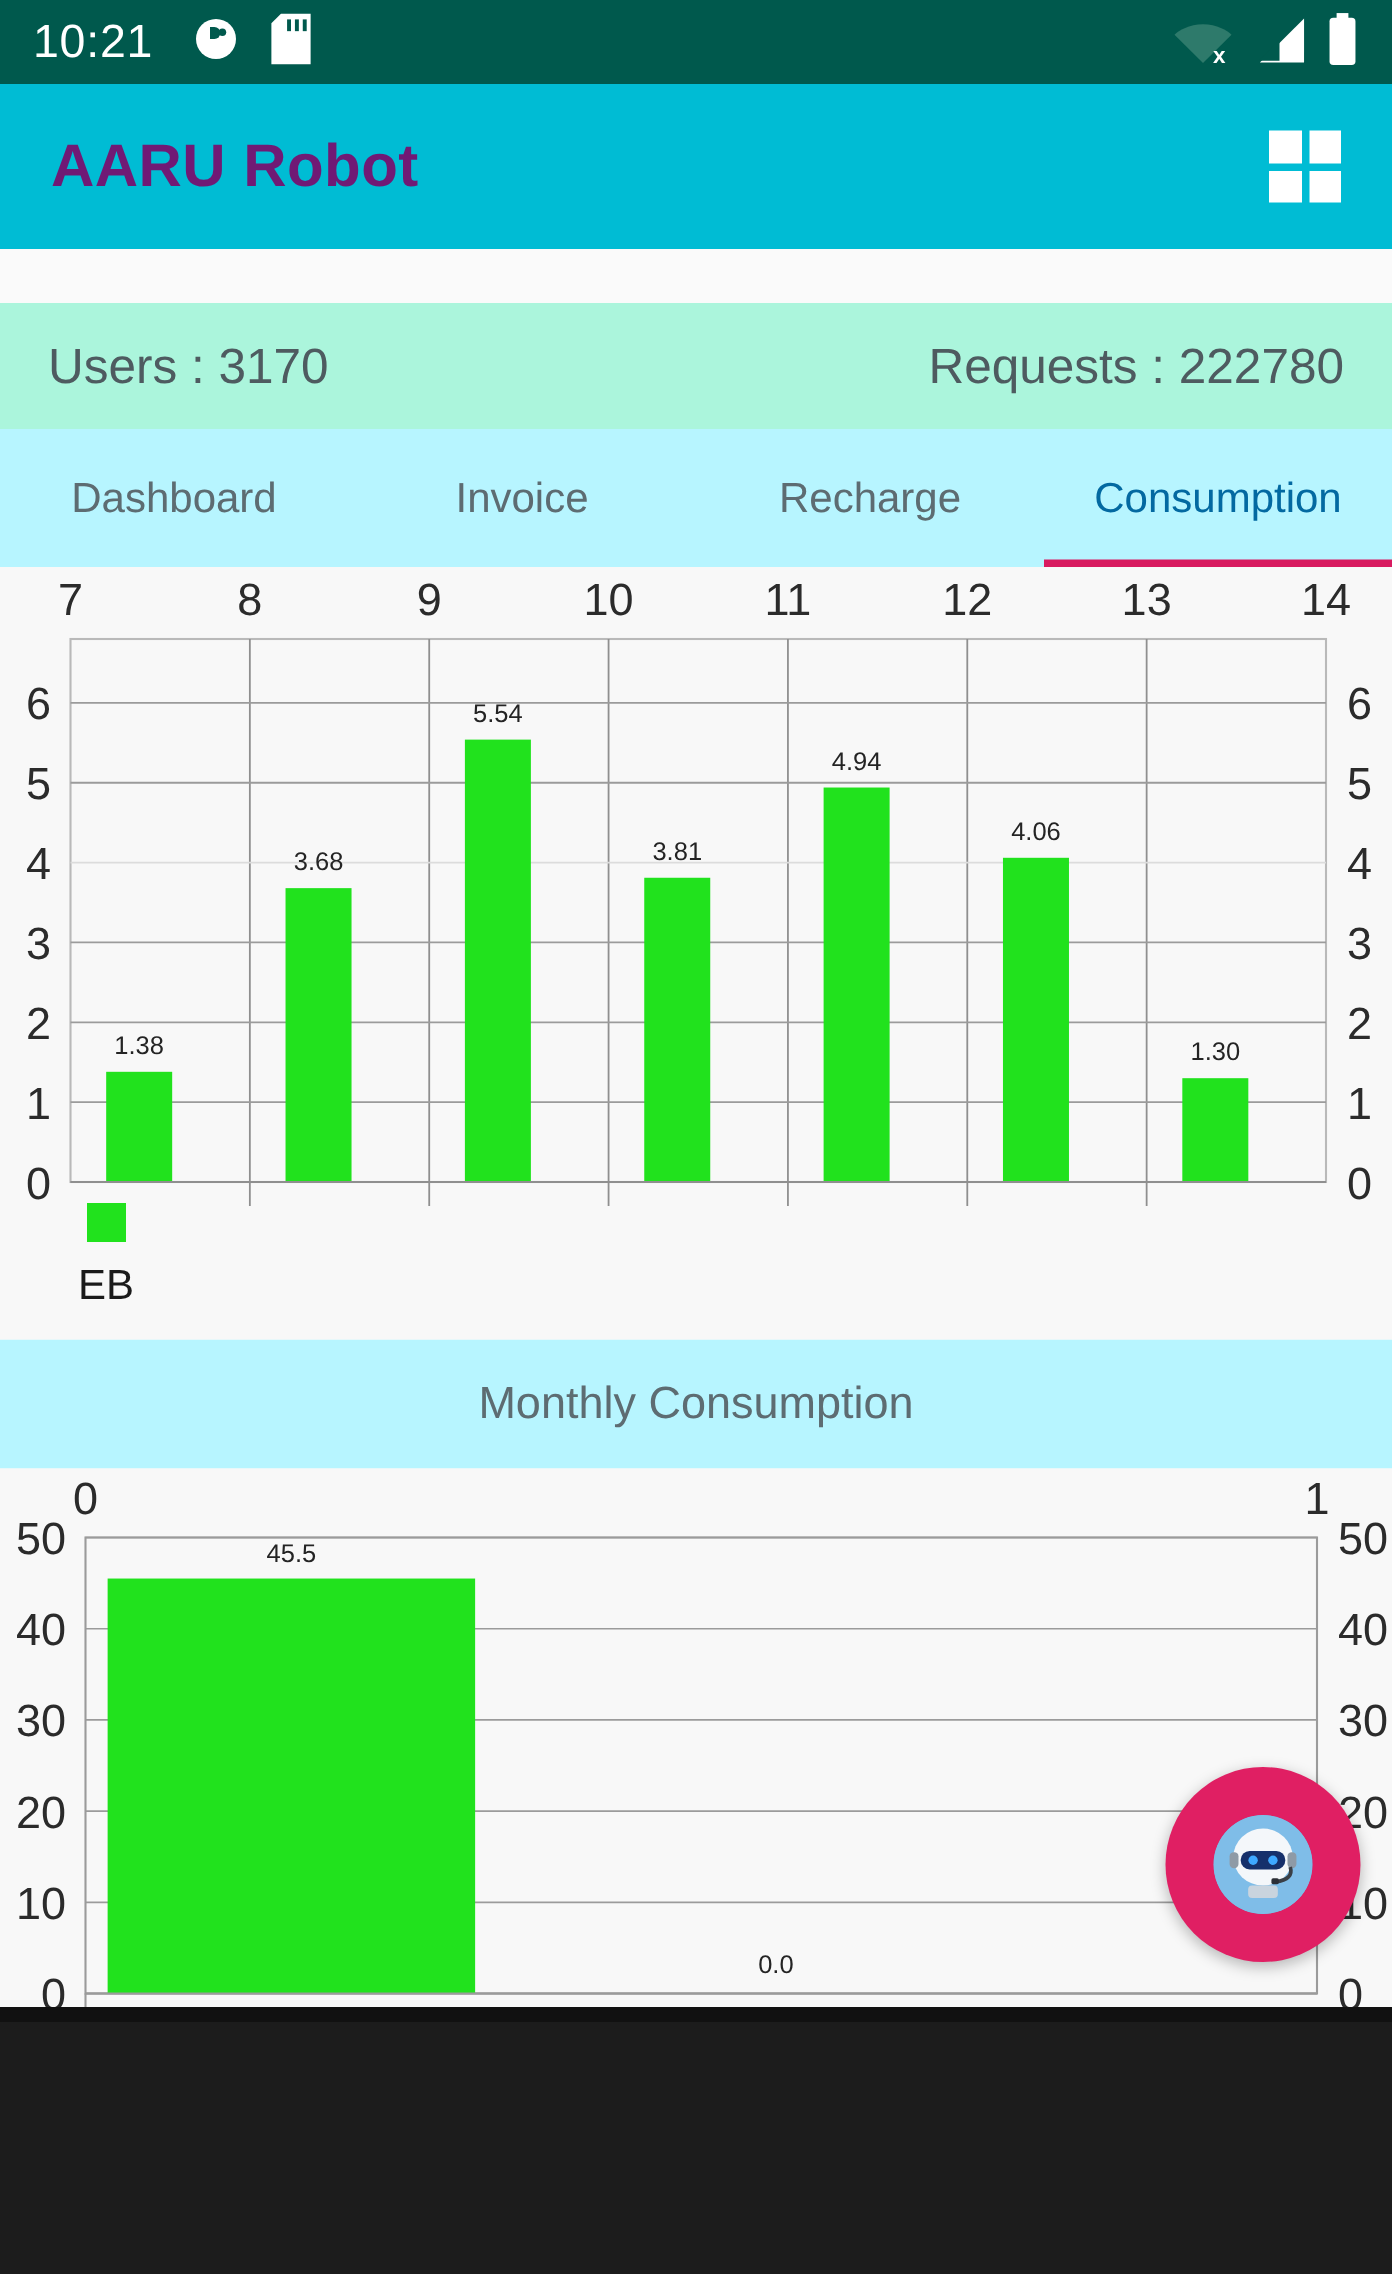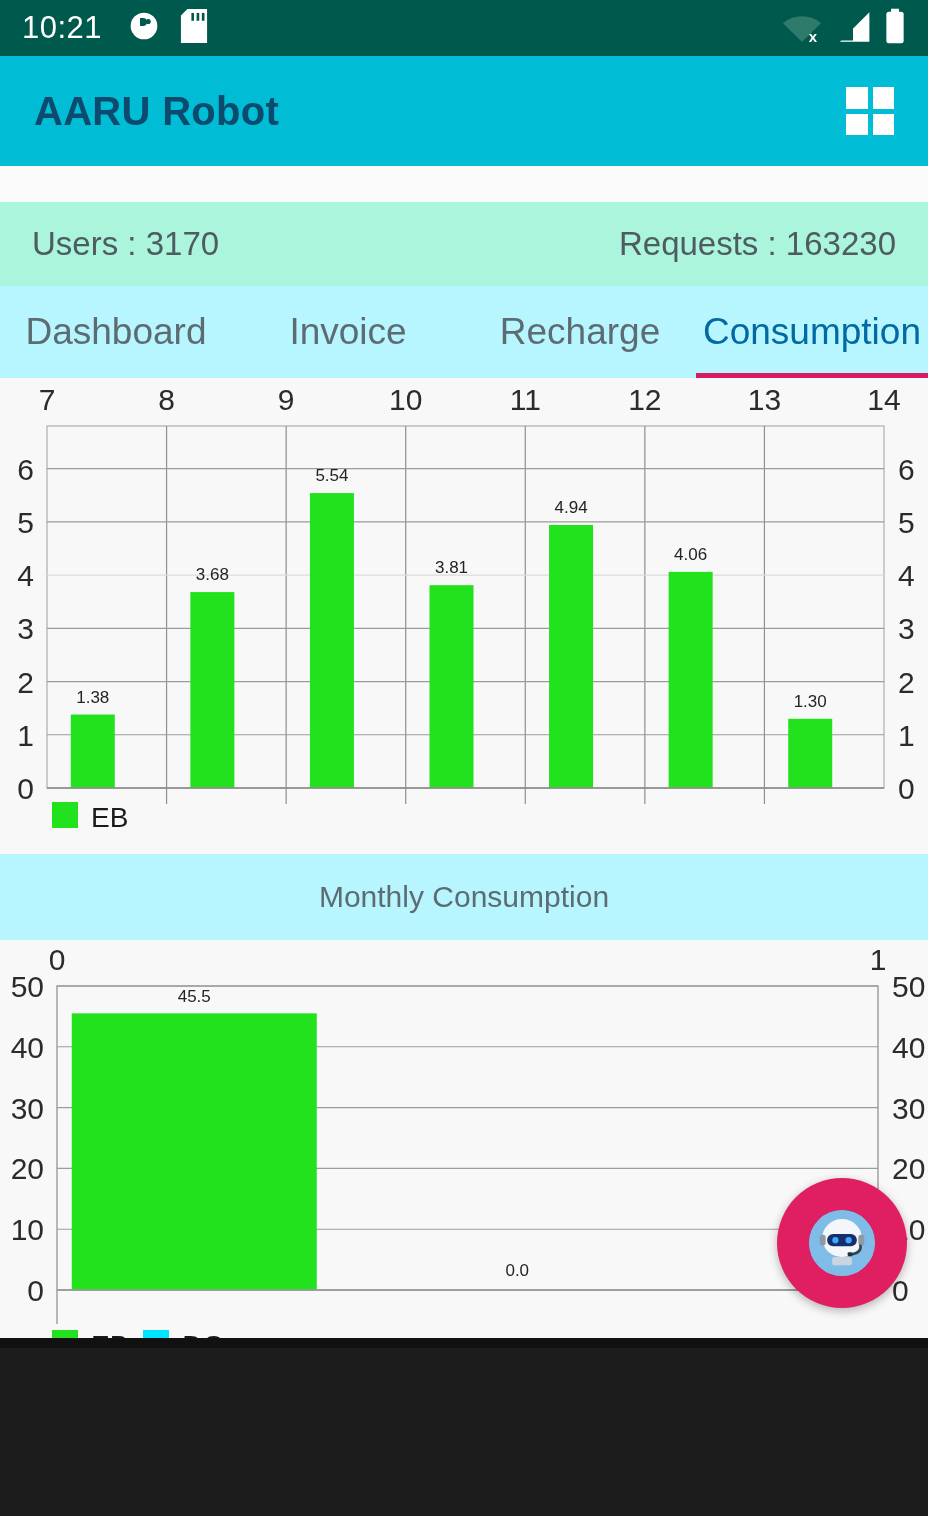--- a/index.html
+++ b/index.html
@@ -18,54 +18,54 @@
   }
   .status-time { font-size:31px; font-weight:400; letter-spacing:0.5px; }
   .status-left-icons { display:flex; align-items:center; gap:20px; margin-left:26px; }
   .status-right { margin-left:auto; display:flex; align-items:flex-end; gap:13px; }
 
   
   .appbar {
     height:110px; background:#00bcd4; display:flex; align-items:center;
     padding:0 34px; position:relative;
   }
-  .app-title { color:#0c4a6e; font-size:40px; font-weight:bold; letter-spacing:0.3px; }
+  .app-title { color:#701a75; font-size:40px; font-weight:bold; letter-spacing:0.3px; }
   .grid-icon { margin-left:auto; width:48px; height:48px;
     display:grid; grid-template-columns:1fr 1fr; grid-template-rows:1fr 1fr; gap:5px; }
   .grid-icon span { background:#fff; display:block; }
 
   
   .statsbar {
     height:84px; background:#abf5dc; display:flex; align-items:center;
     justify-content:space-between; padding:0 32px; color:#4a5458;margin-top:36px;
   }
   .stat { font-size:33px; font-weight:400; color:#4e5b60; }
 
   
   .tabbar { background:#b7f5ff; }
   .tabs { display:flex; height:92px; position:relative; }
   .tab {
     flex:1; display:flex; align-items:center; justify-content:center;
-    font-size:37px; color:#5d6c72; position:relative; cursor:pointer;
+    font-size:28px; color:#5d6c72; position:relative; cursor:pointer;
   }
   .tab.active { color:#0369a1; }
   .tab .indicator {
     position:absolute; bottom:0; left:0; right:0; height:5px; background:#d81b60;
   }
   .section-title {
     background:#b7f5ff; height:86px; display:flex; align-items:center;
     justify-content:center; font-size:30px; color:#5d6c72;
   }
 
   
   .chart-wrap { position:relative; background:#f8f8f8; }
   .chart-svg { display:block; width:928px; }
 
   .legend { display:flex; align-items:center; gap:14px; padding-left:52px; }
-  .legend-item { display:flex; align-items:flex-start; gap:13px; }
+  .legend-item { display:flex; align-items:center; gap:13px;flex-direction:column; }
   .legend-swatch { width:26px; height:26px; display:block; }
   .legend-label { font-size:28px; color:#1a1a1a; }
 
   
   .fab {
     position:absolute; right:21px; bottom:40px; width:130px; height:130px;
     border-radius:50%; background:#e01f63; display:flex; align-items:center;
     justify-content:center; cursor:pointer; z-index:40;
     box-shadow:0 3px 10px rgba(0,0,0,.28);
   }
@@ -125,21 +125,21 @@
     <div class="grid-icon">
       <span></span>
       <span></span>
       <span></span>
       <span></span>
     </div>
   </div>
 
   <div class="statsbar">
     <div class="stat">Users : 3170</div>
-    <div class="stat">Requests : 163230</div>
+    <div class="stat">Requests : 222780</div>
   </div>
 
   <div class="tabbar">
     <div class="tabs">
       <div class="tab">
         <span>Dashboard</span>
       </div>
       <div class="tab">
         <span>Invoice</span>
       </div>

